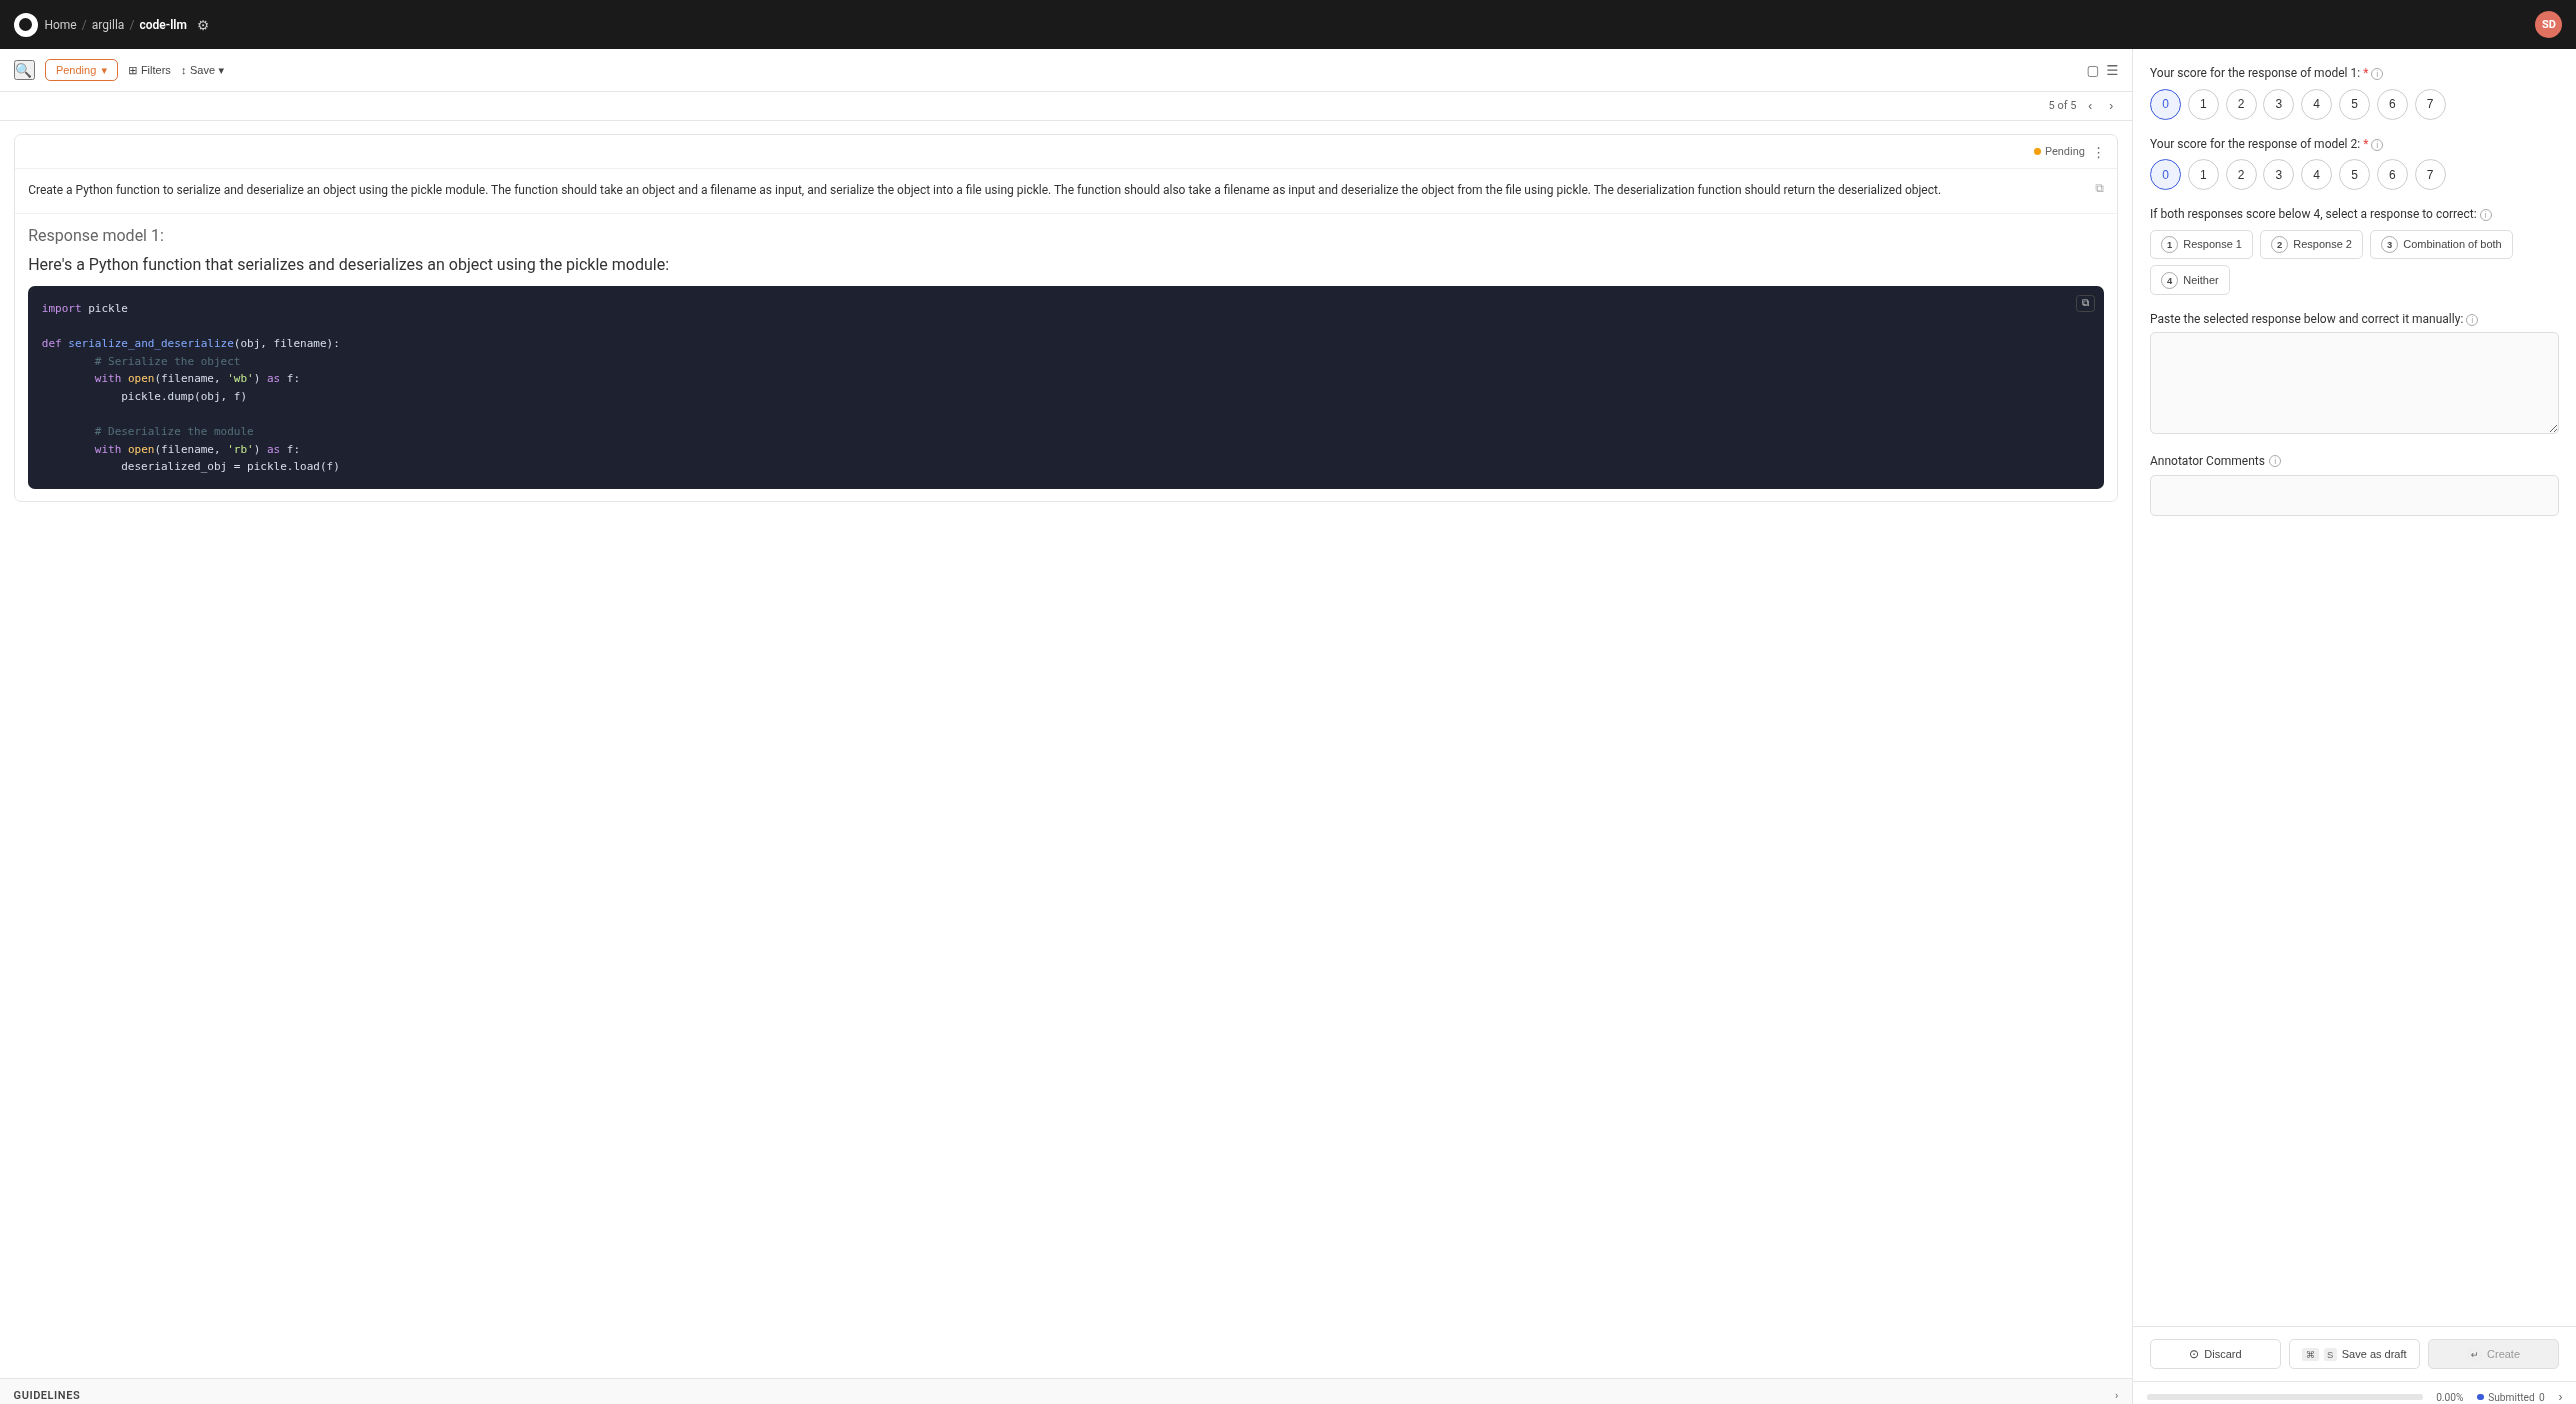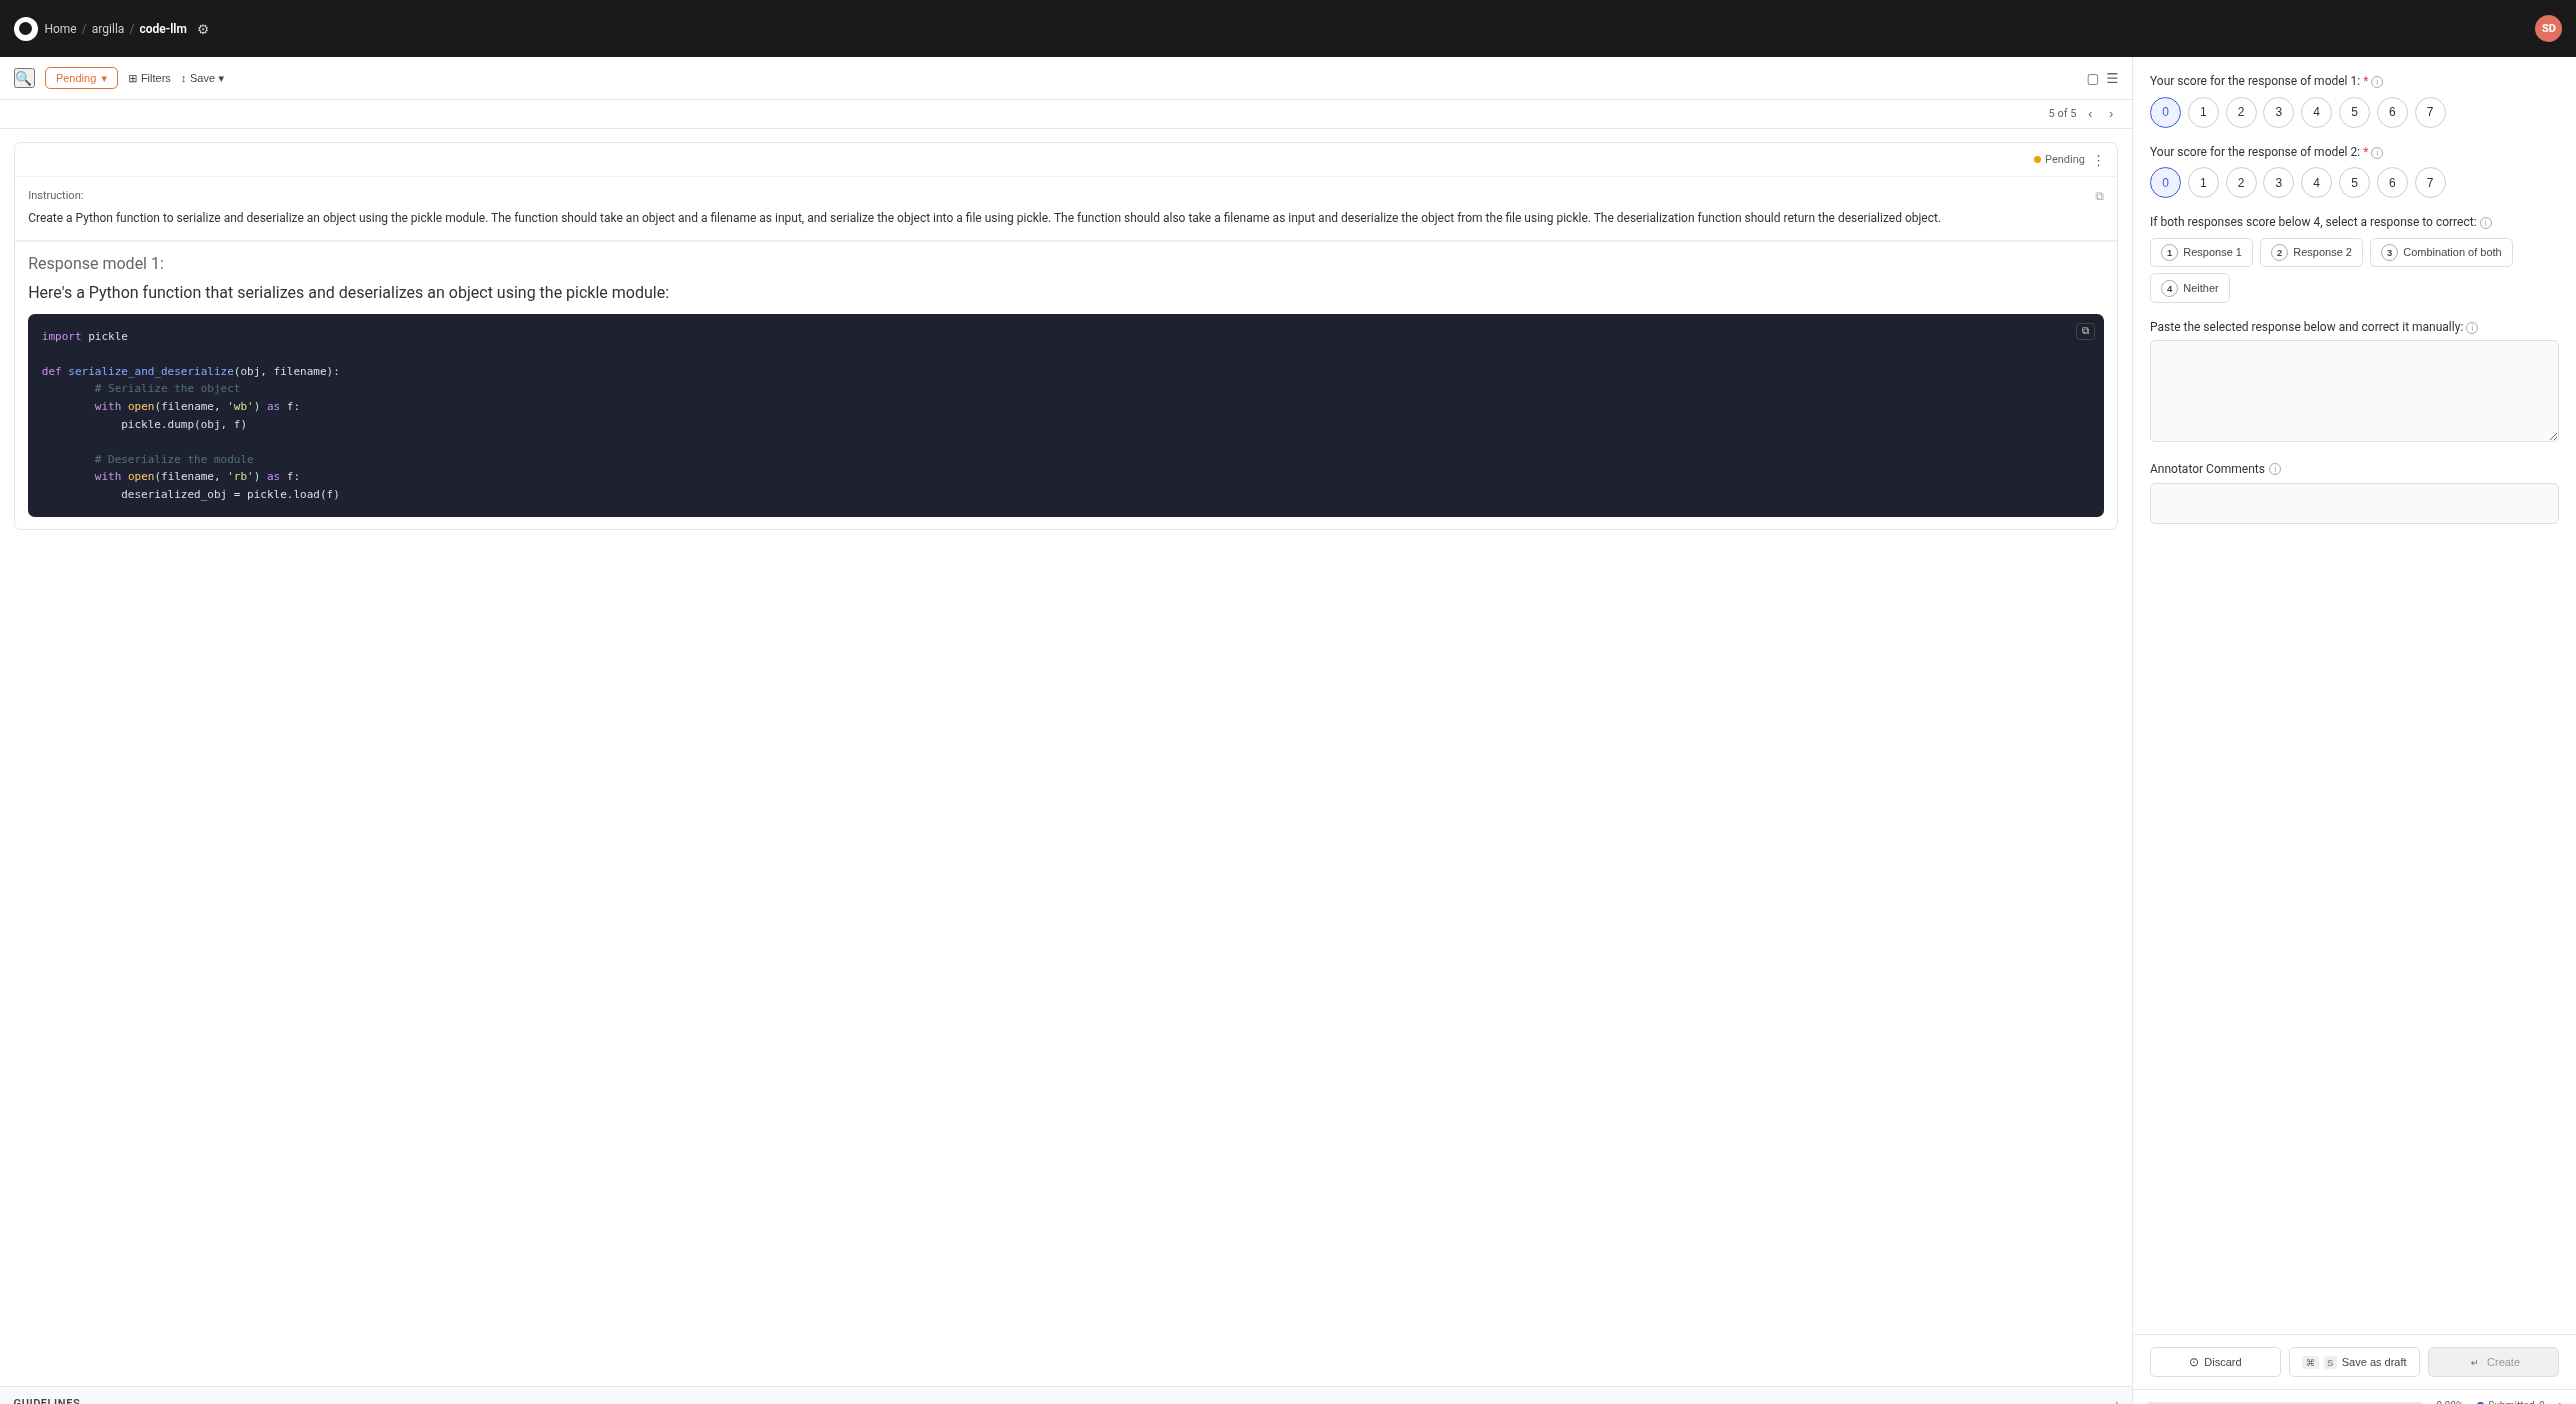--- a/index.html
+++ b/index.html
@@ -1,21 +1,21 @@
 <!DOCTYPE html>
 <html style="font-size:13.6px"><head>
   <meta charset="utf-8">
   <style>
     * { box-sizing: border-box; margin: 0; padding: 0; }
     body { font-family: -apple-system, BlinkMacSystemFont, 'Segoe UI', Roboto, sans-serif; background: #f5f5f5; color: #1a1a1a; font-size: 12px; }
 
     
     .topnav {
       background: #1a1a1a;
-      height: 57px;
+      height: 49px;
       display: flex;
       align-items: center;
       padding: 0 13.6px;
       gap: 6.8px;
       color: #fff;
     }
     .topnav-logo { width: 24px; height: 24px; background: #fff; border-radius: 50%; display: flex; align-items: center; justify-content: center; }
     .topnav-logo-inner { width: 13.6px; height: 13.6px; background: #1a1a1a; border-radius: 50%; }
     .topnav-breadcrumb { display: flex; align-items: center; gap: 5.1px; font-size: 12px; color: #ccc; }
     .topnav-breadcrumb .sep { color: #666; }
@@ -371,21 +371,20 @@
         <div class="card-header">
           <div class="status-badge">
             <div class="status-dot"></div>
             <span>Pending</span>
           </div>
           <button class="card-menu-btn">⋮</button>
         </div>
 
         <div class="section">
           <button class="section-copy-btn">⧉</button>
-          <div class="section-label">Instruction:</div>
           <div class="section-content">Create a Python function to serialize and deserialize an object using the pickle module. The function should take an object and a filename as input, and serialize the object into a file using pickle. The function should also take a filename as input and deserialize the object from the file using pickle. The deserialization function should return the deserialized object.</div>
         </div>
 
         <div class="divider"></div>
 
         <div class="response-section">
           <div class="response-label">Response model 1:</div>
           <div class="response-text">Here's a Python function that serializes and deserializes an object using the pickle module:</div>
 
           <div class="code-block">

